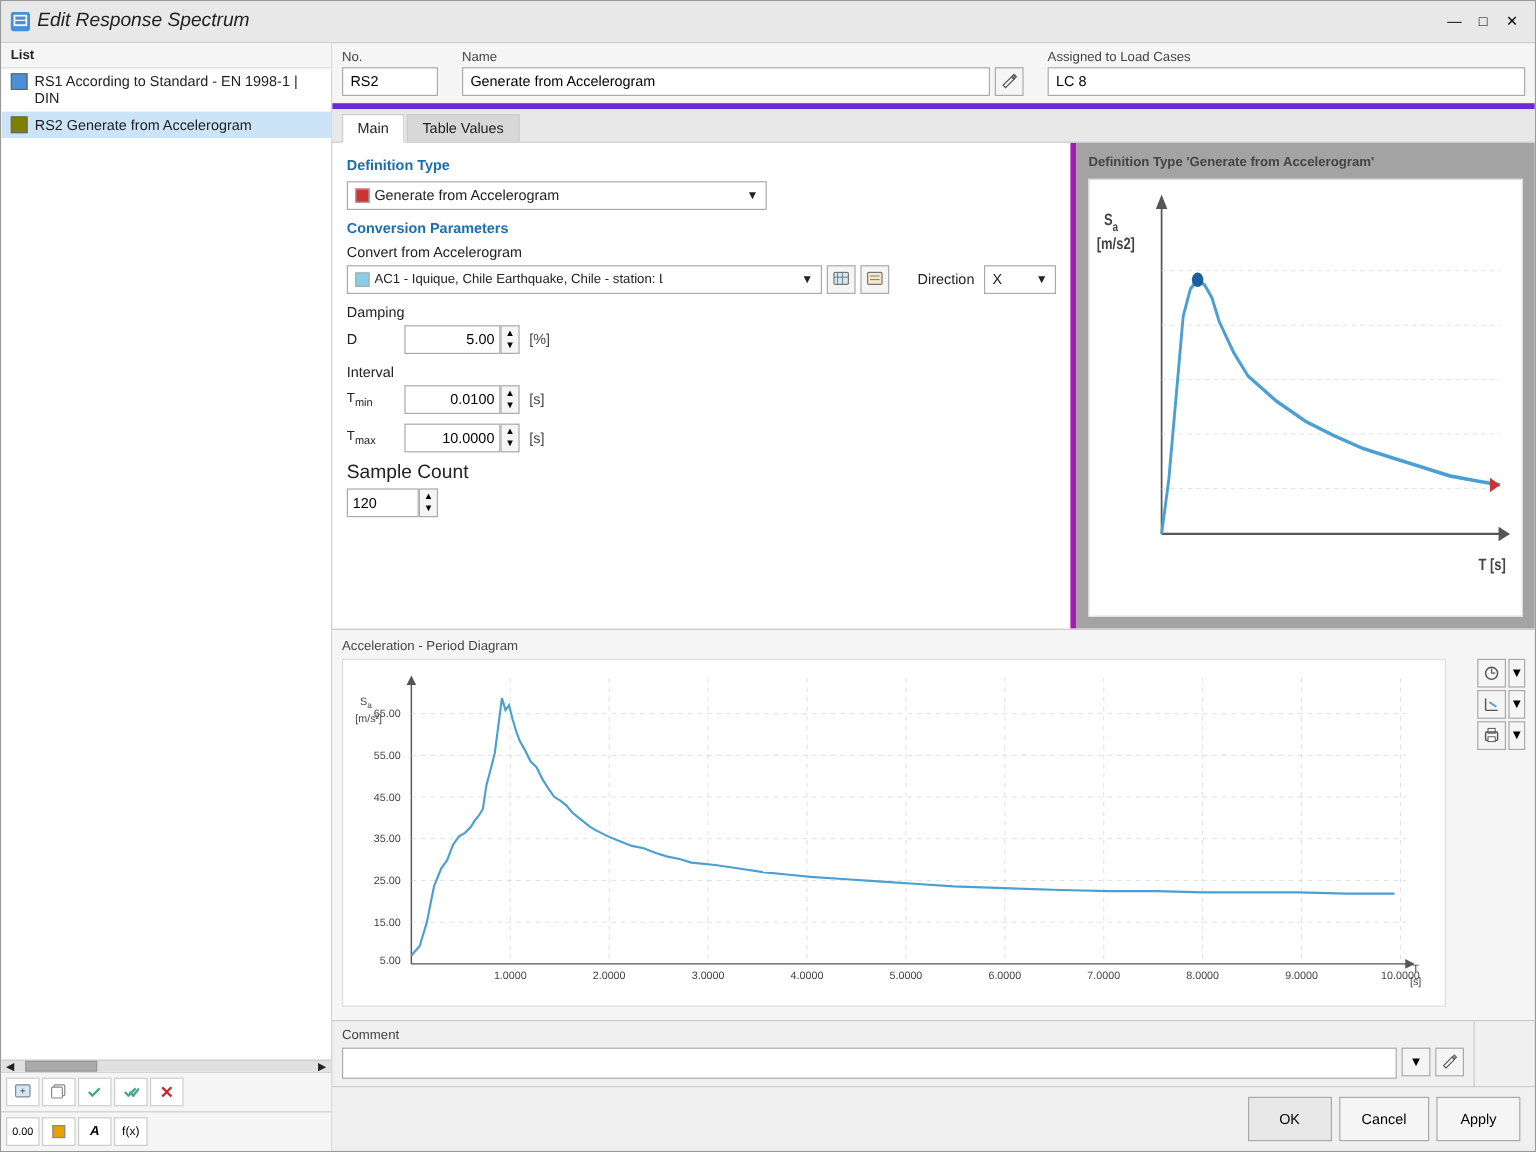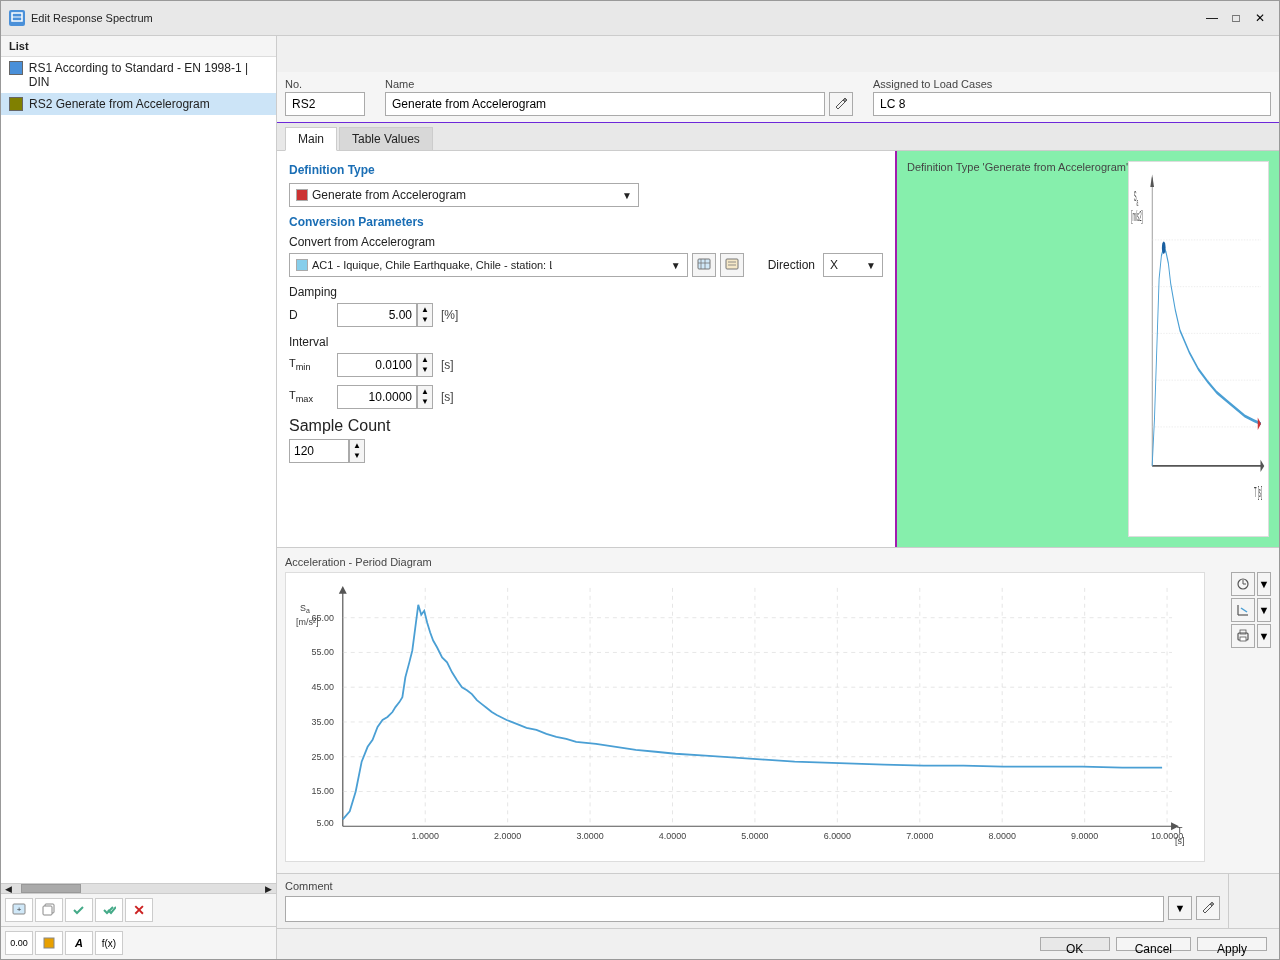--- a/index.html
+++ b/index.html
@@ -3,21 +3,21 @@
   <meta charset="utf-8">
   <style>
     * { box-sizing: border-box; margin: 0; padding: 0; }
     body { font-family: 'Segoe UI', Tahoma, Geneva, Verdana, sans-serif; font-size: 12px; background: #f0f0f0; color: #222; }
     
     .window { width: 1280px; height: 960px; background: #f0f0f0; border: 1px solid #999; display: flex; flex-direction: column; }
     
     .title-bar { background: #e8e8e8; border-bottom: 1px solid #ccc; padding: 6px 8px; display: flex; align-items: center; justify-content: space-between; }
     .title-bar-left { display: flex; align-items: center; gap: 6px; }
     .title-bar-icon { width: 16px; height: 16px; background: #4a90d9; border-radius: 2px; display: flex; align-items: center; justify-content: center; }
-    .title-text { font-size: 11px; font-weight: normal; }
+    .title-text { font-size: 16px; font-weight: normal; font-style: italic; }
     .title-bar-controls { display: flex; gap: 2px; }
     .title-btn { width: 22px; height: 22px; border: none; background: transparent; cursor: pointer; display: flex; align-items: center; justify-content: center; font-size: 12px; }
     
     .main-content { display: flex; flex: 1; overflow: hidden; }
     
     
     .left-panel { width: 276px; background: #fff; border-right: 1px solid #ccc; display: flex; flex-direction: column; }
     .list-header { padding: 4px 8px; font-weight: bold; font-size: 11px; background: #f5f5f5; border-bottom: 1px solid #ddd; }
     .list-items { flex: 1; overflow-y: auto; }
     .list-item { padding: 4px 8px; display: flex; align-items: flex-start; gap: 6px; cursor: pointer; }
@@ -27,39 +27,39 @@
     .list-item-icon.olive { background: #808000; }
     .left-panel-toolbar { border-top: 1px solid #ccc; padding: 4px; display: flex; gap: 2px; background: #f5f5f5; }
     .left-panel-toolbar2 { border-top: 1px solid #ccc; padding: 4px; display: flex; gap: 2px; background: #f5f5f5; }
     .tb-btn { width: 28px; height: 24px; border: 1px solid #ccc; background: #fff; cursor: pointer; display: flex; align-items: center; justify-content: center; font-size: 11px; }
     .tb-btn.red-x { border-color: #ccc; }
     
     
     .right-panel { flex: 1; display: flex; flex-direction: column; }
     
     
-    .top-fields { display: flex; border-bottom: 1px solid #6d28d9; background: #f5f5f5; padding: 6px 8px; gap: 20px; align-items: flex-end; margin-top: 36px; }
+    .top-fields { display: flex; border-bottom: 5px solid #6d28d9; background: #f5f5f5; padding: 6px 8px; gap: 20px; align-items: flex-end; }
     .field-group { display: flex; flex-direction: column; gap: 2px; }
     .field-label { font-size: 11px; color: #444; }
     .field-input { border: 1px solid #aaa; padding: 2px 6px; height: 24px; font-size: 12px; background: white; min-width: 80px; }
     .field-row { display: flex; align-items: flex-end; gap: 4px; }
     .edit-btn { width: 24px; height: 24px; border: 1px solid #aaa; background: #f5f5f5; cursor: pointer; display: flex; align-items: center; justify-content: center; }
     .assigned-group { flex: 1; }
     .assigned-input { width: 100%; min-width: 200px; }
     
     
     .tab-bar { display: flex; background: #e8e8e8; border-bottom: 1px solid #ccc; padding: 4px 8px 0; }
     .tab { padding: 4px 12px; border: 1px solid #ccc; border-bottom: none; background: #d8d8d8; cursor: pointer; margin-right: 2px; font-size: 12px; }
     .tab.active { background: #fff; border-bottom: 1px solid #fff; margin-bottom: -1px; }
     
     
     .content-area { flex: 1; display: flex; overflow: hidden; }
     
     
-    .form-panel { width: 620px; border-right: 2px solid #a21caf; padding: 12px; overflow-y: auto; background: #fff; }
+    .form-panel { width: 620px; border-right: 5px solid #a21caf; padding: 12px; overflow-y: auto; background: #fff; }
     
     .section-title { color: #1a6eb5; font-size: 12px; font-weight: bold; margin-bottom: 6px; }
     .section-title:first-child { margin-top: 0; }
     
     .form-row { display: flex; align-items: center; gap: 8px; margin-bottom: 8px; }
     
     .dropdown { display: flex; align-items: center; border: 1px solid #aaa; background: white; padding: 2px 6px; height: 24px; min-width: 200px; cursor: pointer; position: relative; }
     .dropdown-arrow { margin-left: auto; font-size: 10px; }
     .dropdown-icon { width: 12px; height: 12px; background: #cc3333; border: 1px solid #aaa; margin-right: 4px; }
     .dropdown.wide { width: 350px; }
@@ -73,35 +73,35 @@
     
     
     .direction-dropdown { display: flex; align-items: center; border: 1px solid #aaa; background: white; padding: 2px 6px; height: 24px; width: 60px; cursor: pointer; }
     
     
     .accel-row { display: flex; align-items: center; gap: 4px; }
     .accel-dropdown { flex: 1; }
     .icon-btn { width: 24px; height: 24px; border: 1px solid #aaa; background: #f5f5f5; cursor: pointer; display: flex; align-items: center; justify-content: center; font-size: 11px; }
     
     
-    .chart-panel { flex: 1; padding: 10px; background: #86efac; display: flex; flex-direction: row; }
+    .chart-panel { flex: 1; padding: 10px; background: #a3a3a3; display: flex; flex-direction: column; font-weight: bold; }
     .chart-title { font-size: 11px; color: #444; margin-bottom: 8px; }
     .mini-chart { flex: 1; border: 1px solid #ddd; position: relative; background: white; min-height: 200px; }
     
     
     .comment-section { display: flex; border-top: 1px solid #ccc; }
     .comment-left { flex: 1; padding: 6px 8px; border-right: 1px solid #ccc; }
     .comment-label { font-size: 11px; color: #444; margin-bottom: 4px; }
     .comment-input-row { display: flex; gap: 4px; }
     .comment-input { flex: 1; border: 1px solid #aaa; padding: 2px 6px; height: 26px; background: white; font-size: 12px; }
     .comment-right { width: 50px; display: flex; align-items: center; justify-content: center; padding: 6px; }
     
     
     .footer { background: #f0f0f0; border-top: 1px solid #ccc; padding: 8px 12px; display: flex; justify-content: flex-end; gap: 6px; align-items: center; }
-    .footer-btn { padding: 4px 18px; border: 1px solid #aaa; background: #f5f5f5; cursor: pointer; font-size: 12px; height: 14px; }
+    .footer-btn { padding: 4px 18px; border: 1px solid #aaa; background: #f5f5f5; cursor: pointer; font-size: 12px; height: 37px; }
     .footer-btn.primary { background: #e8e8e8; }
     
     
     .chart-svg { width: 100%; height: 100%; }
     
     svg text { font-family: 'Segoe UI', sans-serif; }
     
     .scrollbar-h { height: 10px; background: #e0e0e0; border-top: 1px solid #ccc; position: relative; }
     .scrollbar-thumb { height: 100%; width: 60px; background: #aaa; border: 1px solid #999; position: absolute; left: 20px; }
     .scroll-arrow { font-size: 9px; cursor: pointer; padding: 2px; }

